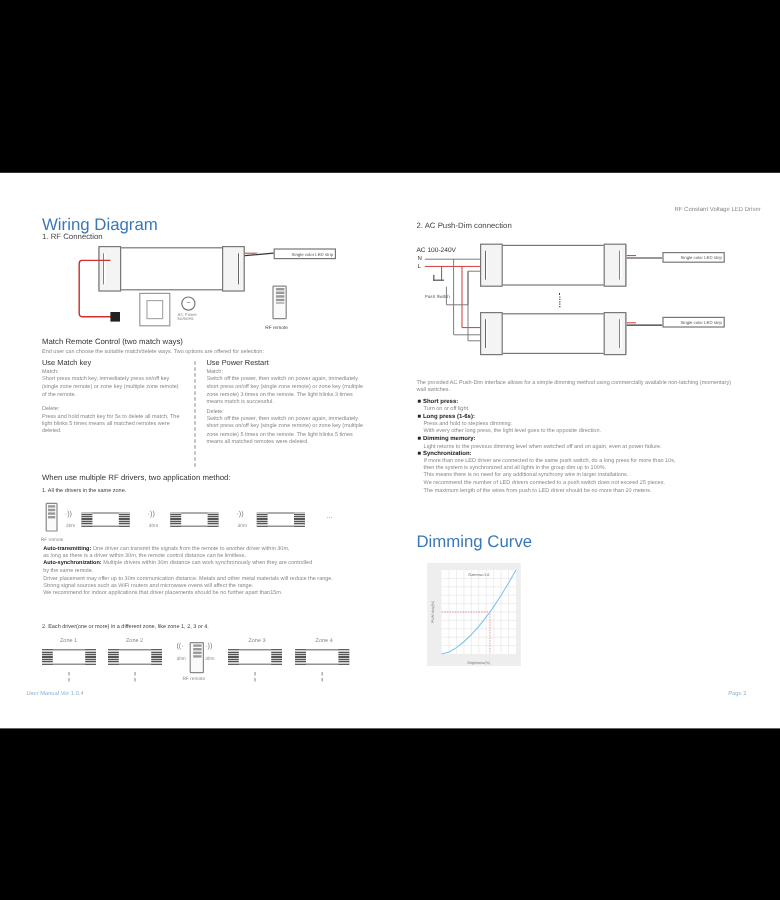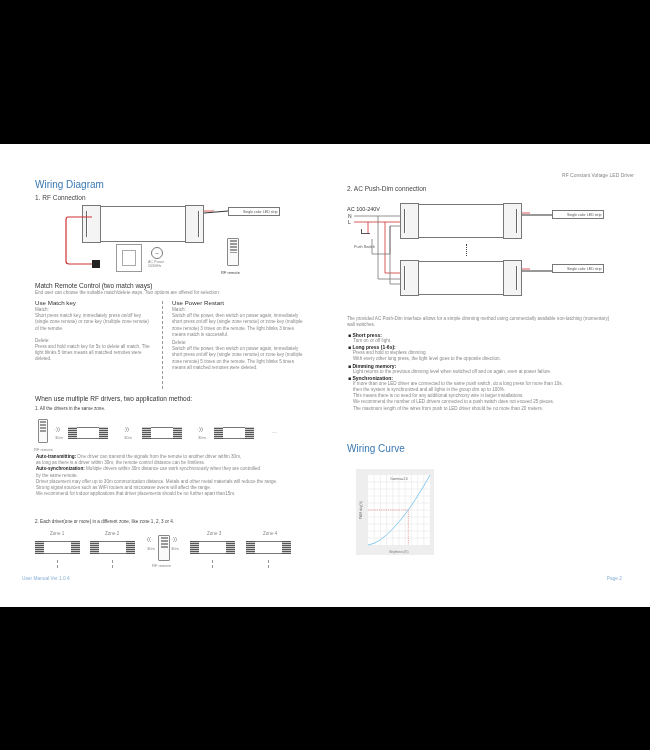--- a/index.html
+++ b/index.html
@@ -1,20 +1,20 @@
 <!DOCTYPE html>
 <html><head>
 <meta charset="utf-8">
 <style>
   html,body{margin:0;padding:0;}
   body{width:650px;height:750px;background:#000;position:relative;overflow:hidden;font-family:"Liberation Sans",sans-serif;}
   .page{position:absolute;left:0;top:144px;width:650px;height:463px;background:#fff;}
   .abs{position:absolute;}
   .hdr-right{right:16px;top:28px;font-size:5px;color:#888;}
-  .h-blue{color:#3a78b5;font-size:10px;}
+  .h-blue{color:#3a78b5;font-size:14px;}
   .h-dark{color:#444;font-size:6.5px;}
   .h-sub{color:#333;font-size:6.5px;}
   .small{font-size:4.6px;color:#888;line-height:6.2px;}
   .smallb{font-size:4.6px;color:#222;font-weight:bold;}
   .footer{font-size:4.8px;color:#8ab0d8;}
   
   .drv{position:absolute;border:0.8px solid #777;background:#fff;box-sizing:border-box;}
   .drv .endL,.drv .endR{position:absolute;top:-2px;bottom:-2px;width:16%;border:0.8px solid #777;background:#f4f4f4;box-sizing:border-box;}
   .drv .endL{left:-1px;}
   .drv .endR{right:-1px;}
@@ -243,21 +243,21 @@
     <div>
       <div class="bullet">■ <span>Synchronization:</span></div>
       <div class="small" style="padding-left:5px;">If more than one LED driver are connected to the same push switch, do a long press for more than 10s,</div>
       <div class="small" style="padding-left:5px;">then the system is synchronized and all lights in the group dim up to 100%.</div>
       <div class="small" style="padding-left:5px;">This means there is no need for any additional synchrony wire in larger installations.</div>
       <div class="small" style="padding-left:5px;">We recommend the number of LED drivers connected to a push switch does not exceed 25 pieces.</div>
       <div class="small" style="padding-left:5px;">The maximum length of the wires from push to LED driver should be no more than 20 meters.</div>
     </div>
   </div>
 
-  <div class="abs h-blue" style="left:347px;top:299px;">Wiring Curve</div>
+  <div class="abs h-blue" style="left:347px;top:299px;">Dimming Curve</div>
 
   <div class="abs" style="left:356px;top:325px;width:78px;height:86px;background:#eeeeee;">
     <svg width="78" height="86" style="left:0;top:0;">
       <rect x="12" y="6" width="62" height="70" fill="#fff"></rect>
       <g stroke="#e2e2e2" stroke-width="0.5">
         <line x1="18.2" y1="6" x2="18.2" y2="76"></line>
           <line x1="24.4" y1="6" x2="24.4" y2="76"></line>
           <line x1="30.6" y1="6" x2="30.6" y2="76"></line>
           <line x1="36.8" y1="6" x2="36.8" y2="76"></line>
           <line x1="43" y1="6" x2="43" y2="76"></line>

